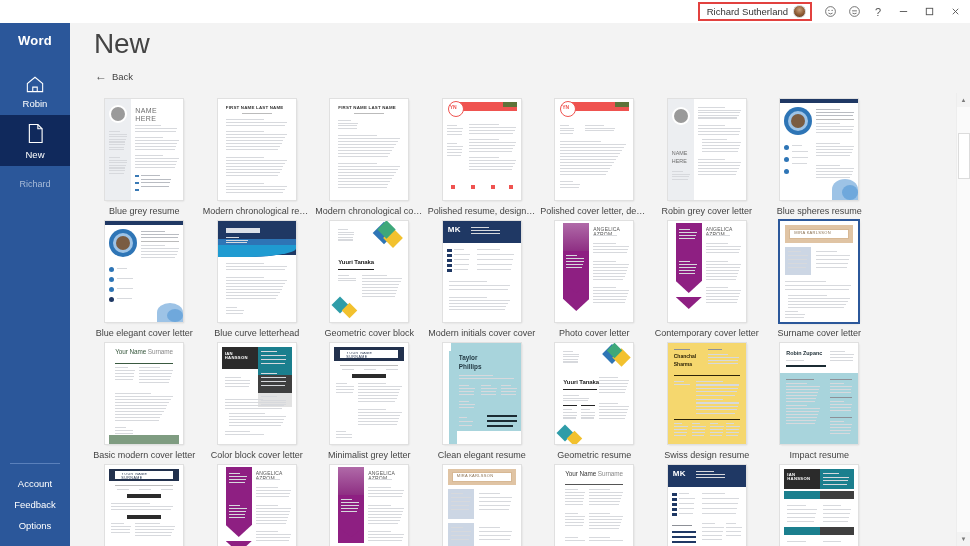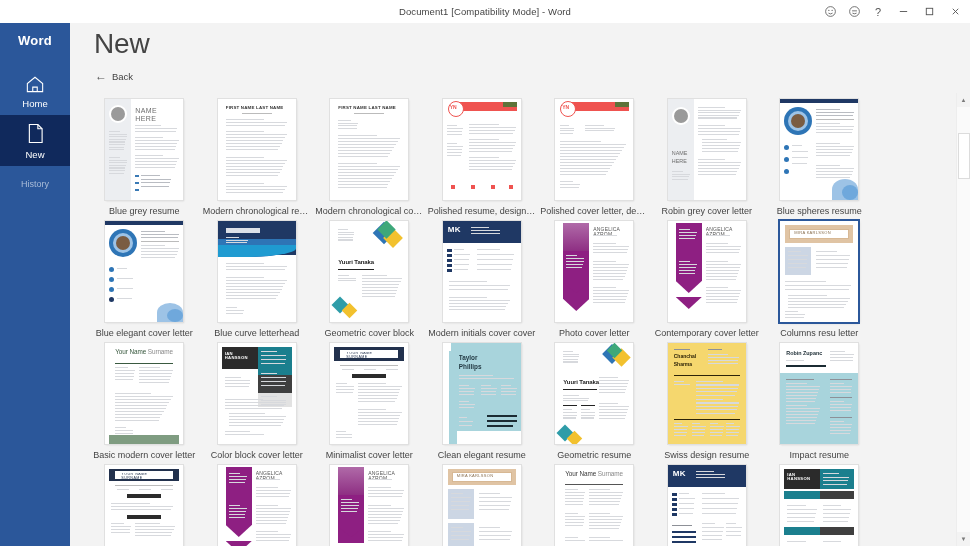--- a/index.html
+++ b/index.html
@@ -139,23 +139,26 @@
     position: absolute; left: 1px; top: 0; width: 12px; height: 46px;
     background: #ffffff; border: 1px solid #dcdcdc; cursor: default;
   }
 </style>
 </head>
 <body>
 
 <div class="app">
 
   <div class="titlebar">
-    <div class="title-text">Document1 [Compatibility Mode]  -  Word</div>
     <div class="tb-right">
 
+      <div class="account-box">
+        <span class="account-name">Richard Sutherland</span>
+        <span class="avatar"></span>
+      </div>
 
       <div class="tb-btn">
         <svg width="13" height="13" viewBox="0 0 16 16">
             <circle cx="8" cy="8" r="6" fill="none" stroke="#555" stroke-width="1"></circle>
             <circle cx="6" cy="6.5" r=".8" fill="#555"></circle>
             <circle cx="10" cy="6.5" r=".8" fill="#555"></circle>
             <path d="M5.5 10 Q8 12 10.5 10" fill="none" stroke="#555" stroke-width="1"></path>
           </svg>
       </div>
       <div class="tb-btn">
@@ -189,36 +192,42 @@
     <div class="leftnav">
       <div class="brand">Word</div>
 
       <div class="nav-item">
         <span class="ico">
           <svg width="20" height="18" viewBox="0 0 22 20">
               <path d="M11 2.5 2.5 9.5v9h17v-9z" fill="none" stroke="#fff" stroke-width="1.2"></path>
               <path d="M8.5 18.5v-5h5v5" fill="none" stroke="#fff" stroke-width="1.2"></path>
             </svg>
         </span>
-        <span class="lbl">Home</span>
+        <span class="lbl">Robin</span>
       </div>
 
       <div class="nav-item selected">
         <span class="ico">
           <svg width="17" height="21" viewBox="0 0 18 22">
               <path d="M2.5 1.5h9l4.5 4.5v14.5h-13.5z" fill="none" stroke="#fff" stroke-width="1.2"></path>
               <path d="M11.5 1.5V6h4.5" fill="none" stroke="#fff" stroke-width="1.2"></path>
             </svg>
         </span>
         <span class="lbl">New</span>
       </div>
 
 
-      <div class="nav-sub">History</div>
-
+      <div class="nav-sub">Richard</div>
+
+      <div class="nav-bottom">
+        <div class="nav-div"></div>
+        <div class="nav-link">Account</div>
+        <div class="nav-link">Feedback</div>
+        <div class="nav-link">Options</div>
+      </div>
     </div>
 
     <div class="main">
       <div class="page-title">New</div>
 
       <div class="searchrow">
         <div class="back-btn">
           <span class="back-arrow">←</span>
           <span>Back</span>
         </div>
@@ -703,21 +712,21 @@
                     <div class="ln f" style="left:8px;top:74px;width:38.44px"></div>
                     <div class="ln f" style="left:8px;top:77px;width:61.38px"></div>
                     <div class="ln f" style="left:8px;top:80px;width:59.519999999999996px"></div>
                     <div class="ln f" style="left:8px;top:83px;width:57.66px"></div>
                     <div class="ln f" style="left:8px;top:86px;width:55.800000000000004px"></div>
                     <div class="ln f" style="left:5px;top:90px;width:12.4px"></div>
                     <div class="ln f" style="left:5px;top:93px;width:19.8px"></div>
                     <div class="ln f" style="left:5px;top:96px;width:19.2px"></div>
                   </div>
                 </div>
-                <div class="caption">Columns resu letter</div>
+                <div class="caption">Surname cover letter</div>
               </div>
               <div class="cell">
                 <div class="thumb-frame">
                   <div class="tn">
                     <div class="blk" style="left:10px;top:6px;width:60px;font-size:6.4px;color:#3a5a40;font-weight:normal;letter-spacing:-0.1px;line-height:1.05;overflow:hidden">Your Name <span style="color:#8a8a8a">Surname</span></div>
                     <div class="blk" style="left:10px;top:15px;width:50px;font-size:3.4px;color:#555;font-weight:normal;letter-spacing:0px;line-height:1.05;overflow:hidden"></div>
                     <div class="blk" style="left:10px;top:20px;width:58px;height:0.7px;background:#3a5a40;"></div>
                     <div class="ln f" style="left:10px;top:24px;width:12.4px"></div>
                     <div class="ln f" style="left:10px;top:27px;width:19.8px"></div>
                     <div class="ln f" style="left:10px;top:30px;width:19.2px"></div>
@@ -812,21 +821,21 @@
                     <div class="ln f" style="left:28px;top:69px;width:43.56px"></div>
                     <div class="ln f" style="left:28px;top:72px;width:42.239999999999995px"></div>
                     <div class="ln f" style="left:28px;top:75px;width:40.919999999999995px"></div>
                     <div class="ln f" style="left:28px;top:78px;width:39.6px"></div>
                     <div class="ln f" style="left:28px;top:81px;width:38.28px"></div>
                     <div class="ln f" style="left:6px;top:88px;width:9.92px"></div>
                     <div class="ln f" style="left:6px;top:91px;width:15.84px"></div>
                     <div class="ln f" style="left:6px;top:94px;width:15.36px"></div>
                   </div>
                 </div>
-                <div class="caption">Minimalist cover letter</div>
+                <div class="caption">Minimalist grey letter</div>
               </div>
               <div class="cell">
                 <div class="thumb-frame">
                   <div class="tn">
                     <div class="blk" style="left:0px;top:0px;width:12px;height:101px;background:#fff;"></div>
                     <div class="blk" style="left:12px;top:0px;width:66px;height:88px;background:#a8d4dc;"></div>
                     <div class="blk" style="left:6px;top:0px;width:8px;height:101px;background:#a8d4dc;"></div>
                     <div class="blk" style="left:0px;top:0px;width:8px;height:8px;background:#fff;"></div>
                     <div class="blk" style="left:16px;top:12px;width:40px;font-size:6.4px;color:#243b45;font-weight:bold;letter-spacing:0px;line-height:1.05;overflow:hidden">Taylor</div>
                     <div class="blk" style="left:16px;top:21px;width:40px;font-size:6.4px;color:#243b45;font-weight:bold;letter-spacing:0px;line-height:1.05;overflow:hidden">Phillips</div>

